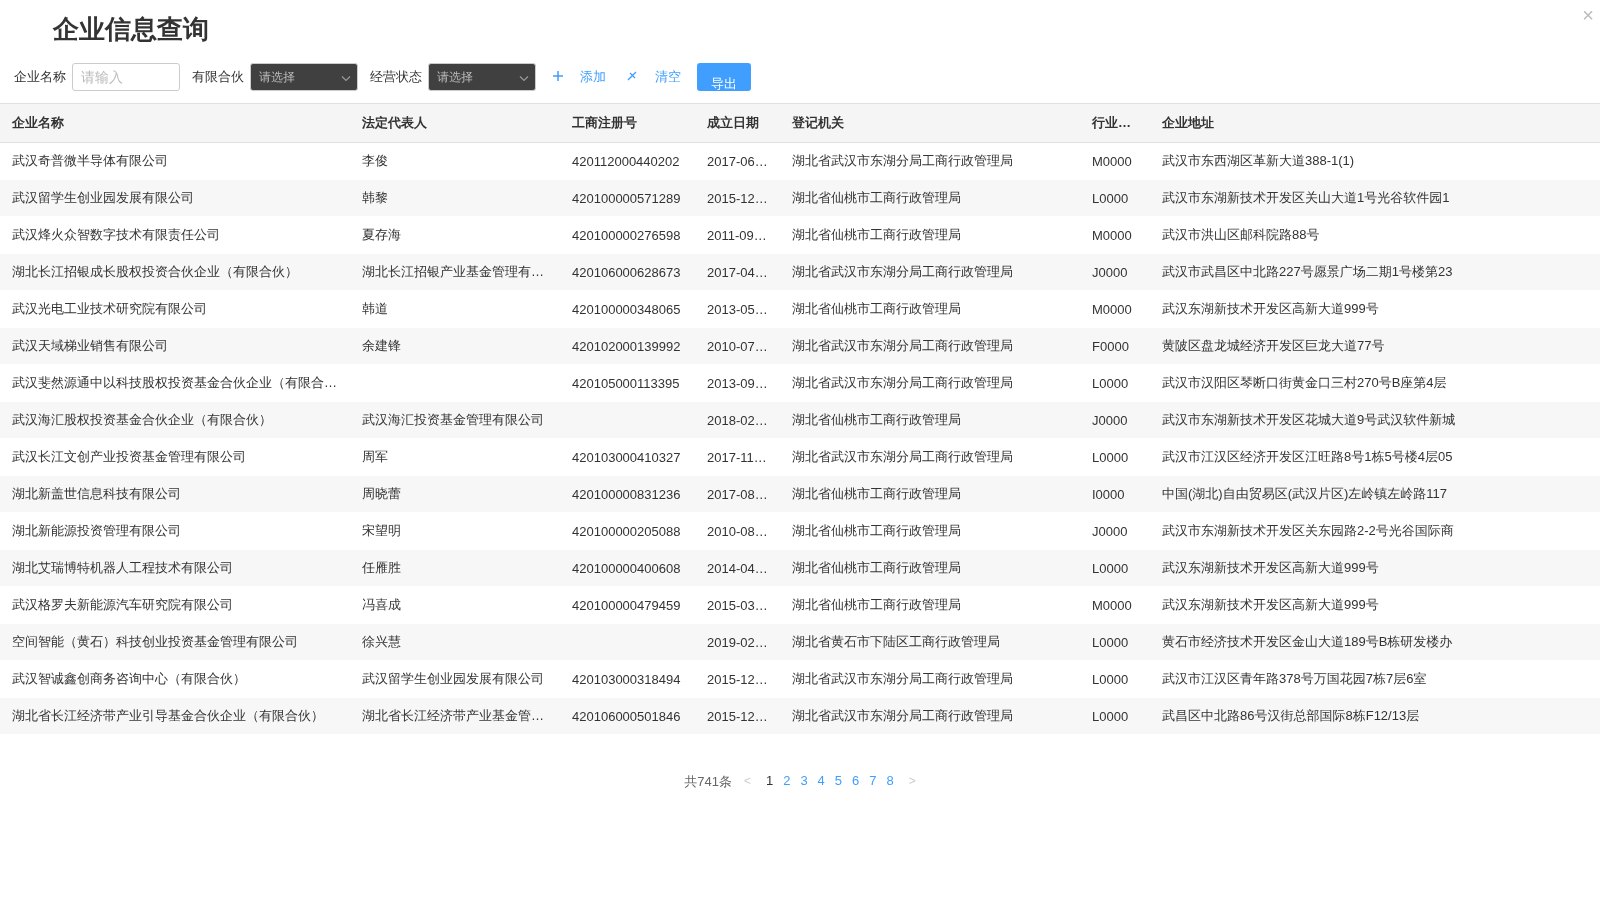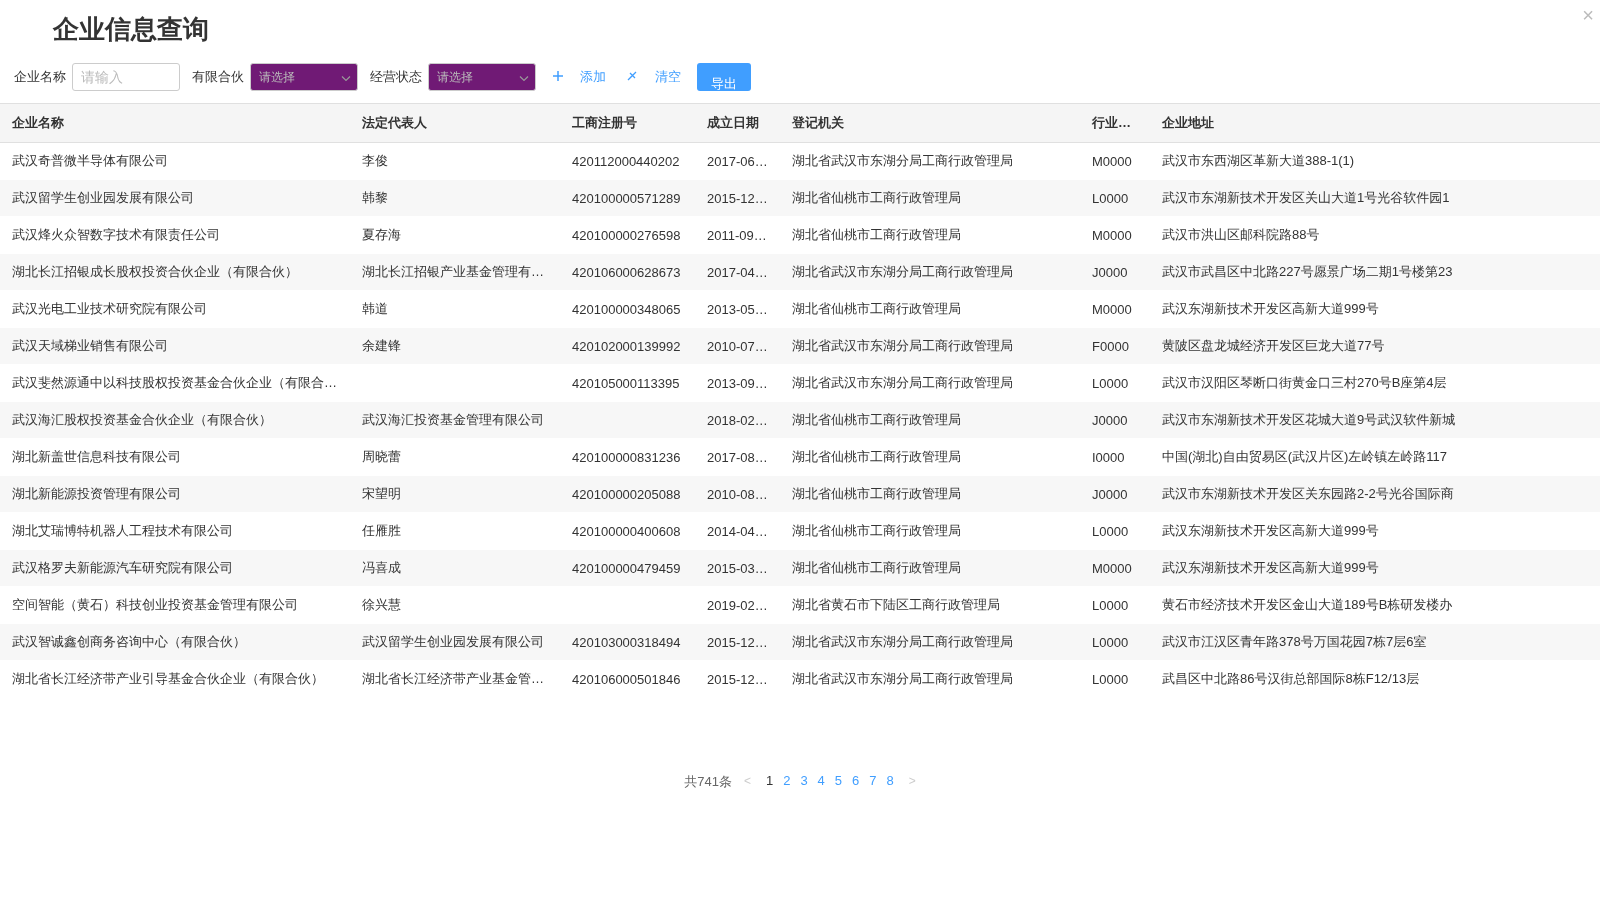--- a/index.html
+++ b/index.html
@@ -4,21 +4,21 @@
   <style>
     * { margin: 0; padding: 0; box-sizing: border-box; }
     body { font-family: "Microsoft YaHei", "PingFang SC", sans-serif; font-size: 13px; color: #333; background: #fff; }
     .page-title { font-size: 26px; font-weight: bold; padding: 12px 14px 8px; margin-left: 39px; }
     .filter-bar { display: flex; align-items: center; gap: 12px; padding: 8px 14px 12px; font-size: 13px; }
     .filter-group { display: flex; align-items: center; gap: 6px; }
     .filter-label { color: #333; font-size: 13px; }
     .text-input { height: 28px; width: 108px; border: 1px solid #ccc; border-radius: 3px; padding: 0 8px; font-size: 14px; }
     .text-input::placeholder { color: #bbb; }
     .select-wrap { position: relative; display: inline-block; }
-    .select-input { height: 28px; width: 108px; border: 1px solid #ccc; border-radius: 3px; padding: 0 22px 0 8px; font-size: 12px; background: #701a75; color: #bbb; cursor: pointer; text-align: left; }
+    .select-input { height: 28px; width: 108px; border: 1px solid #ccc; border-radius: 3px; padding: 0 22px 0 8px; font-size: 12px; background: #404040; color: #bbb; cursor: pointer; text-align: left; }
     .select-arrow { position: absolute; right: 7px; top: 50%; transform: translateY(-50%); pointer-events: none; }
     .link-btn { display: inline-flex; align-items: center; gap: 16px; color: #409eff; background: none; border: none; font-size: 13px; cursor: pointer; padding: 0 4px; }
     .primary-btn { background: #409eff; color: #fff; border: none; border-radius: 3px; height: 28px; padding: 12px 14px; font-size: 13px; cursor: pointer; }
     .close-x { position: absolute; top: 4px; right: 6px; color: #bbb; font-size: 20px; cursor: pointer; }
     table { width: 100%; border-collapse: collapse; table-layout: fixed; }
     thead th { background: #f5f5f5; text-align: left; font-weight: bold; padding: 10px 12px; border-top: 1px solid #e0e0e0; border-bottom: 1px solid #e0e0e0; font-size: 13px; white-space: nowrap; overflow: hidden; text-overflow: ellipsis; }
     tbody td { padding: 9px 12px; font-size: 13px; white-space: nowrap; overflow: hidden; text-overflow: ellipsis; border-bottom: 1px solid transparent; }
     tbody tr:nth-child(even) { background: #f7f7f7; }
     .col-name { width: 350px; }
     .col-rep { width: 210px; }
@@ -168,20 +168,29 @@
         <tr>
           <td>武汉海汇股权投资基金合伙企业（有限合伙）</td>
           <td>武汉海汇投资基金管理有限公司</td>
           <td></td>
           <td>2018-02-12</td>
           <td>湖北省仙桃市工商行政管理局</td>
           <td>J0000</td>
           <td>武汉市东湖新技术开发区花城大道9号武汉软件新城</td>
         </tr>
         <tr>
+          <td>武汉长江文创产业投资基金管理有限公司</td>
+          <td>周军</td>
+          <td>420103000410327</td>
+          <td>2017-11-16</td>
+          <td>湖北省武汉市东湖分局工商行政管理局</td>
+          <td>L0000</td>
+          <td>武汉市江汉区经济开发区江旺路8号1栋5号楼4层05</td>
+        </tr>
+        <tr>
           <td>湖北新盖世信息科技有限公司</td>
           <td>周晓蕾</td>
           <td>420100000831236</td>
           <td>2017-08-10</td>
           <td>湖北省仙桃市工商行政管理局</td>
           <td>I0000</td>
           <td>中国(湖北)自由贸易区(武汉片区)左岭镇左岭路117</td>
         </tr>
         <tr>
           <td>湖北新能源投资管理有限公司</td>

